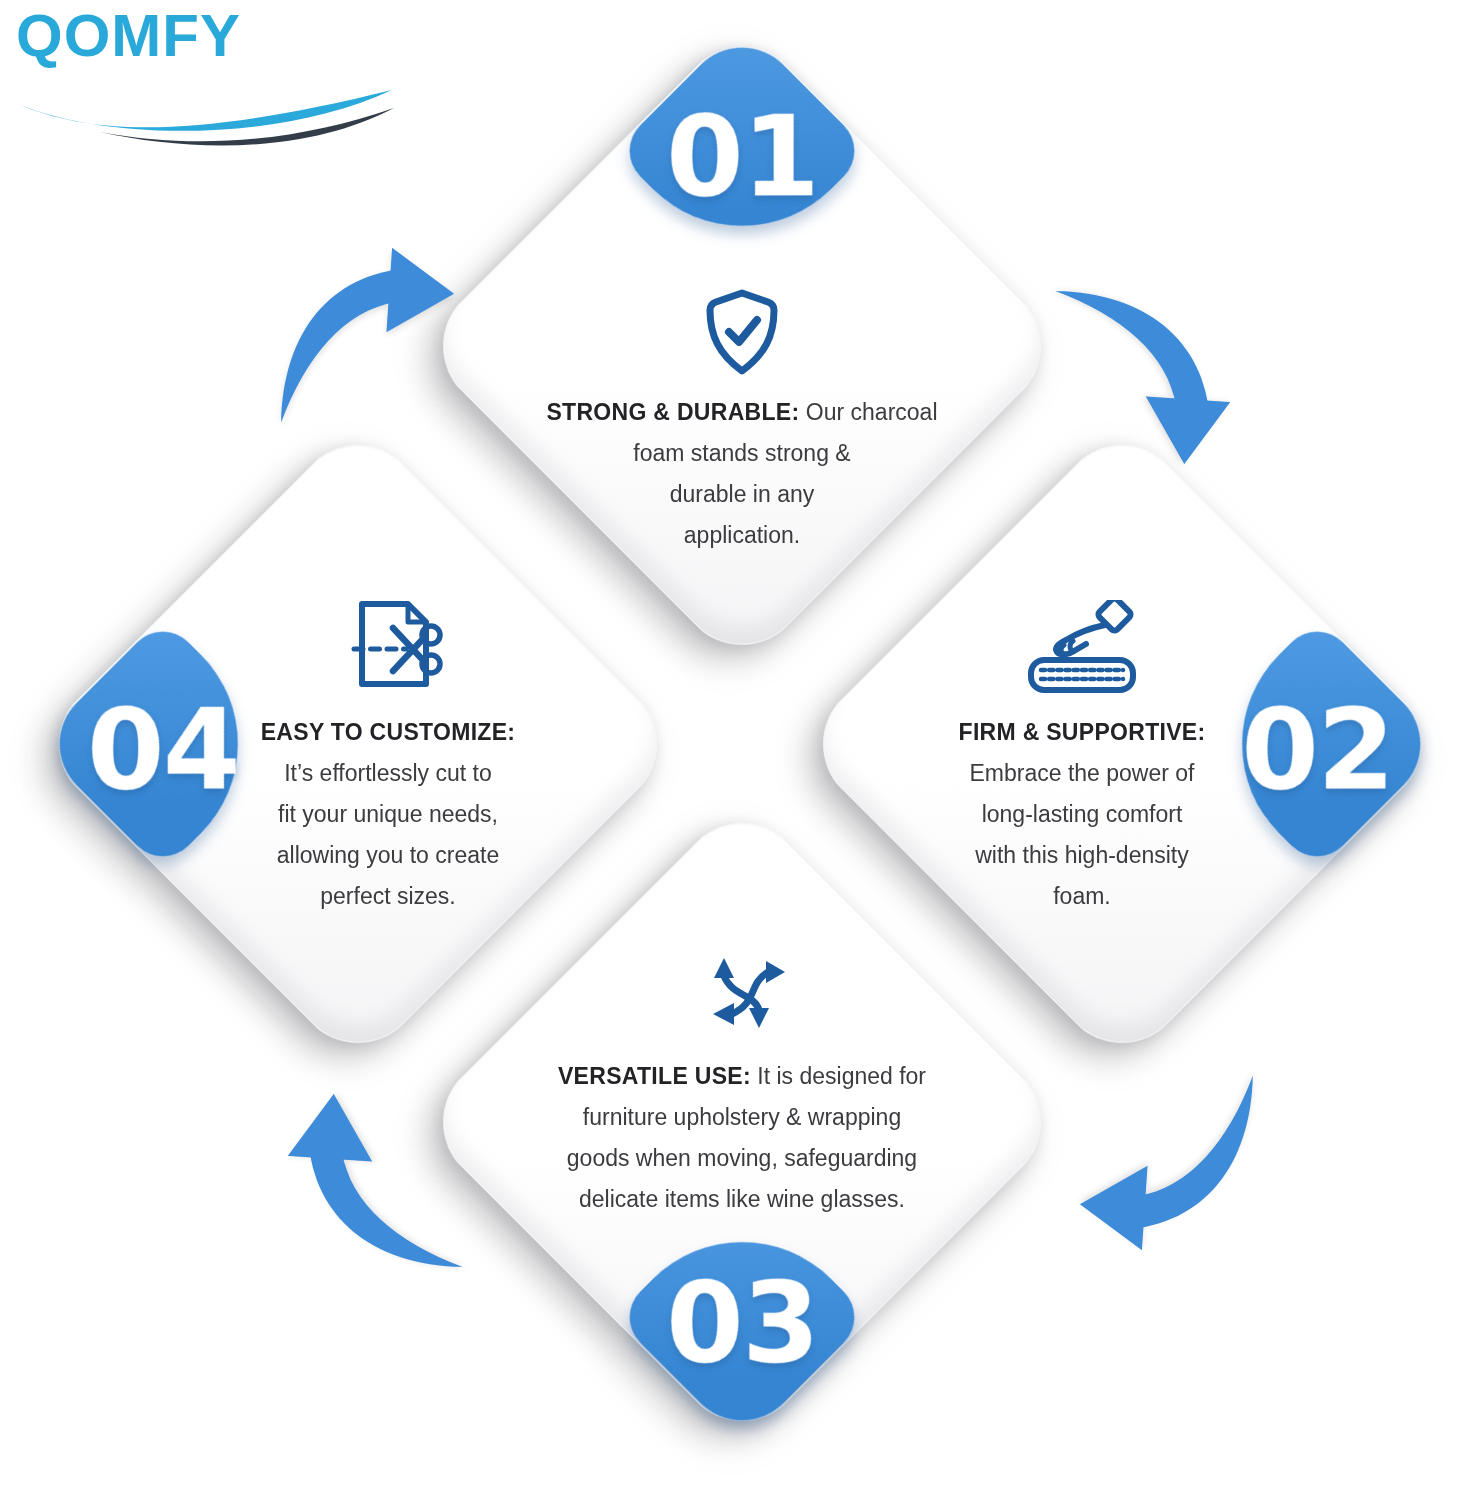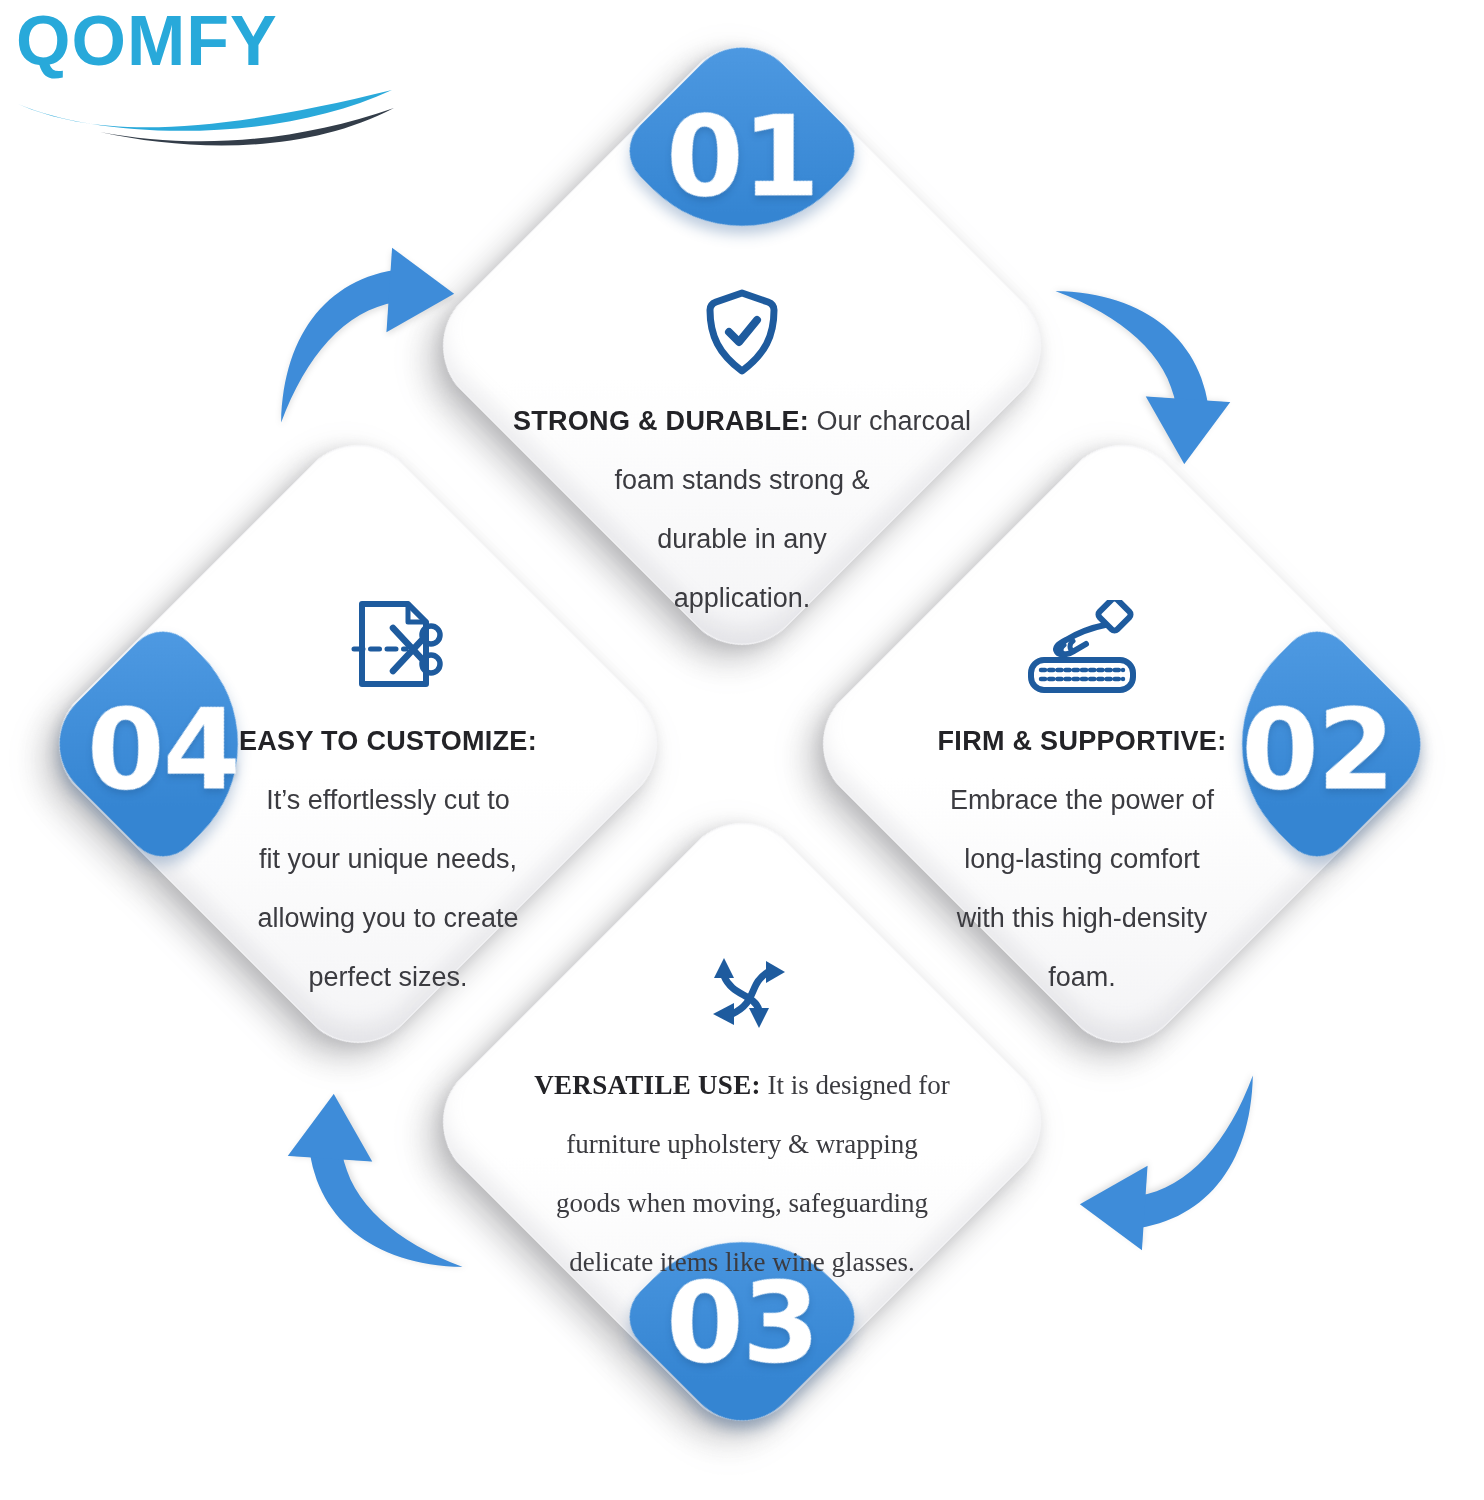--- a/index.html
+++ b/index.html
@@ -1,21 +1,21 @@
 <!DOCTYPE html>
 <html><head>
 <meta charset="utf-8">
 <style>
   html,body{margin:0;padding:0;background:#ffffff;}
   .canvas{position:relative;width:1484px;height:1500px;background:#ffffff;overflow:hidden;
           font-family:"Liberation Sans","DejaVu Sans",sans-serif;}
 
   
   .logo{position:absolute;left:16px;top:6px;width:400px;height:150px;}
-  .logo-text{font-size:70px;font-weight:800;letter-spacing:1px;color:#28a9da;line-height:1;}
+  .logo-text{font-size:60px;font-weight:800;letter-spacing:1px;color:#28a9da;line-height:1;}
   .logo-wave{position:absolute;left:0px;top:80px;}
 
   
   .card{position:absolute;width:460px;height:460px;transform:rotate(45deg);
         border-radius:64px;
         background:linear-gradient(135deg,#ffffff 55%,#f3f3f5 100%);
         box-shadow:inset 0 0 0 1px #f6f6f8,
                    inset -12px -12px 20px rgba(150,150,160,0.16),
                    inset 10px 10px 16px rgba(255,255,255,0.95);
         filter:drop-shadow(0 18px 16px rgba(110,110,115,0.38))
@@ -33,26 +33,26 @@
   .badge-top{left:2px;top:2px;border-radius:58px 36px 126px 36px;}
   .badge-right{right:2px;top:2px;border-radius:36px 58px 36px 126px;}
   .badge-bottom{right:2px;bottom:2px;border-radius:126px 36px 58px 36px;}
   .badge-left{left:2px;bottom:2px;border-radius:36px 126px 36px 58px;}
   .num{transform:rotate(-45deg);margin-left:8px;margin-top:8px;
        color:#ffffff;font-size:112px;font-weight:800;letter-spacing:-2px;
        font-family:"DejaVu Sans","Liberation Sans",sans-serif;
        text-shadow:0 4px 6px rgba(25,70,125,0.25);}
 
   
-  .text{position:absolute;text-align:center;font-size:27px;line-height:59px;color:#3b3b40;}
+  .text{position:absolute;text-align:center;font-size:23px;line-height:41px;color:#3b3b40;}
   .text b{color:#232327;font-weight:700;letter-spacing:0.3px;}
   .text .body{white-space:pre-line;}
   .text-top{left:462px;top:392px;width:560px;}
   .text-right{left:902px;top:712px;width:360px;}
-  .text-bottom{left:462px;top:1056px;width:560px;font-family:Liberation Serif, serif;}
+  .text-bottom{left:462px;top:1056px;width:560px;}
   .text-left{left:208px;top:712px;width:360px;}
 
   
   .icon{position:absolute;}
   .icon-shield{left:702px;top:289px;}
   .icon-hand{left:1026px;top:600px;}
   .icon-shuffle{left:696px;top:944px;}
   .icon-scissors{left:350px;top:598px;}
 
   

